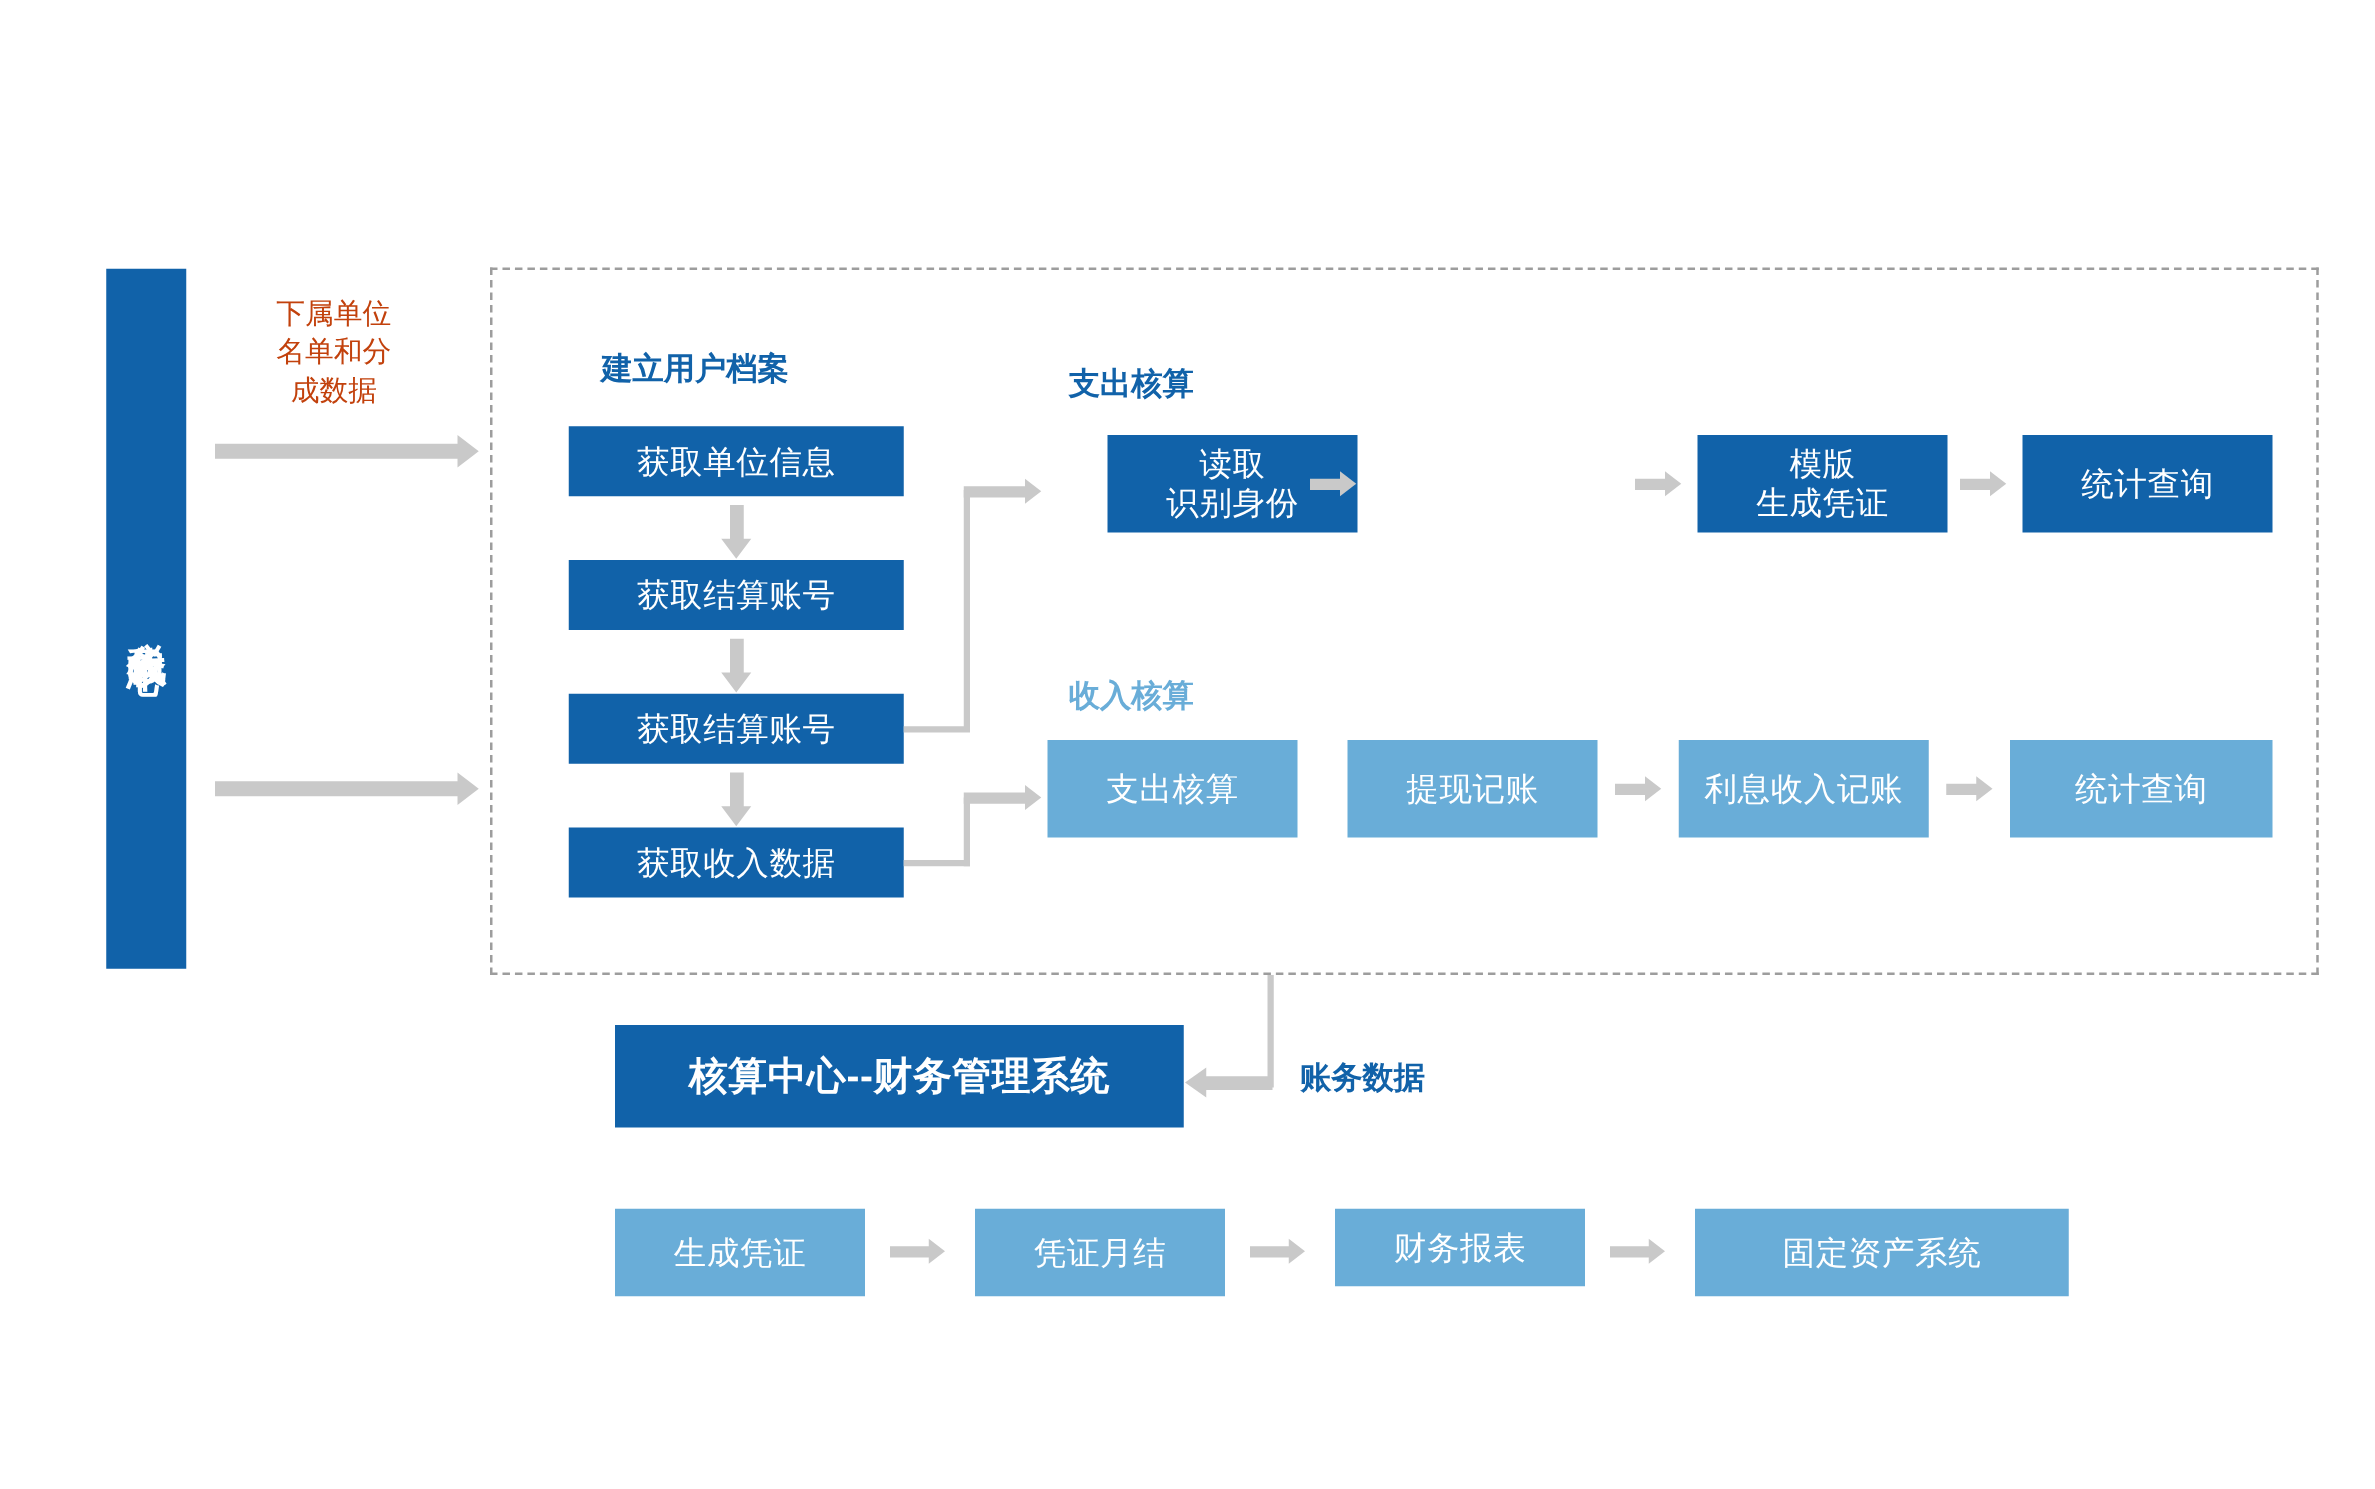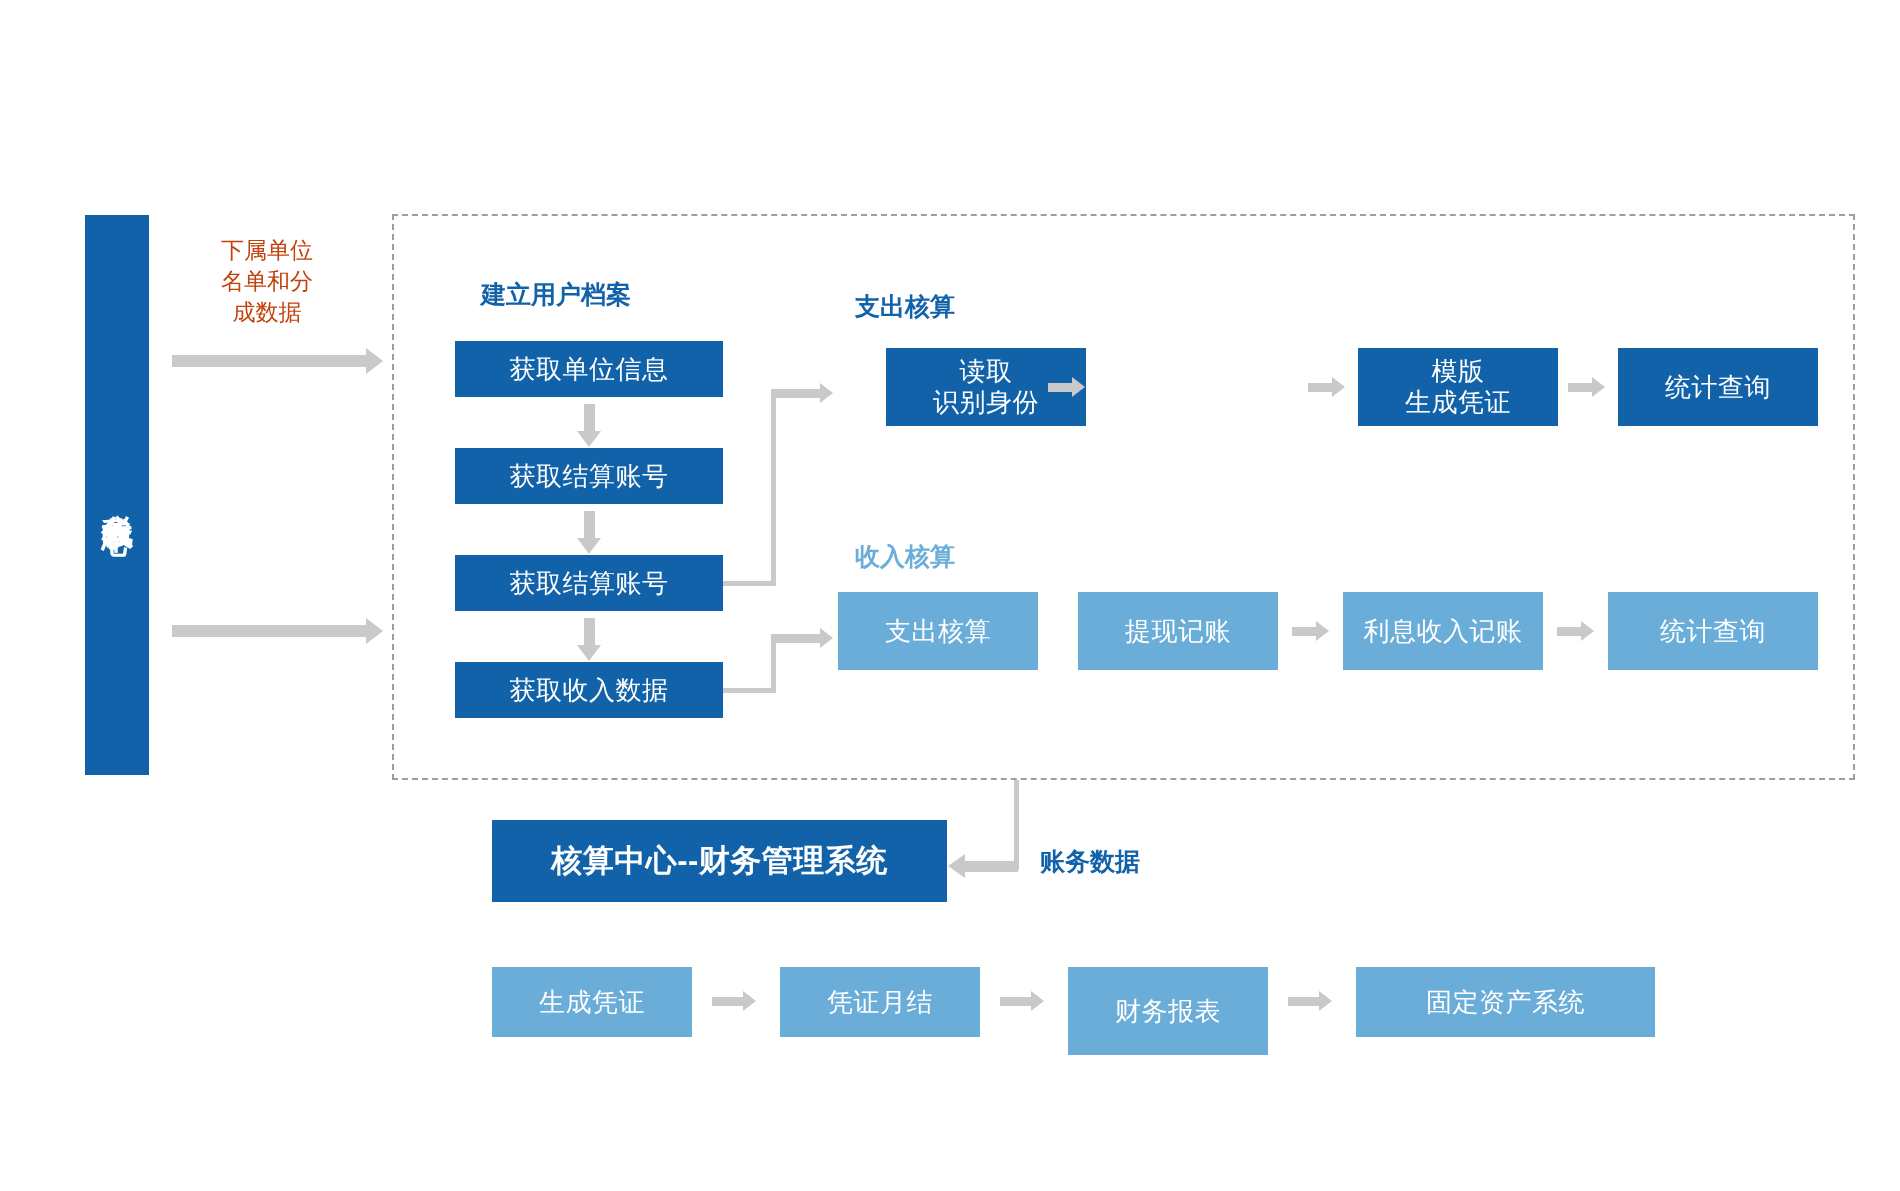--- a/index.html
+++ b/index.html
@@ -207,21 +207,21 @@
   <div class="box light" style="left:492px;top:967px;width:200px;height:70px;font-size:26px;">
     <span>生成凭证</span>
   </div>
   <div class="arrow-h small" style="left:712px;top:997px;width:32px;"></div>
 
   <div class="box light" style="left:780px;top:967px;width:200px;height:70px;font-size:26px;">
     <span>凭证月结</span>
   </div>
   <div class="arrow-h small" style="left:1000px;top:997px;width:32px;"></div>
 
-  <div class="box light" style="left:1068px;top:967px;width:200px;height:88px;font-size:26px;">
+  <div class="box light" style="left:1068px;top:967px;width:200px;height:62px;font-size:26px;">
     <span>财务报表</span>
   </div>
   <div class="arrow-h small" style="left:1288px;top:997px;width:32px;"></div>
 
   <div class="box light" style="left:1356px;top:967px;width:299px;height:70px;font-size:26px;">
     <span>固定资产系统</span>
   </div>
 
 </div>
 

